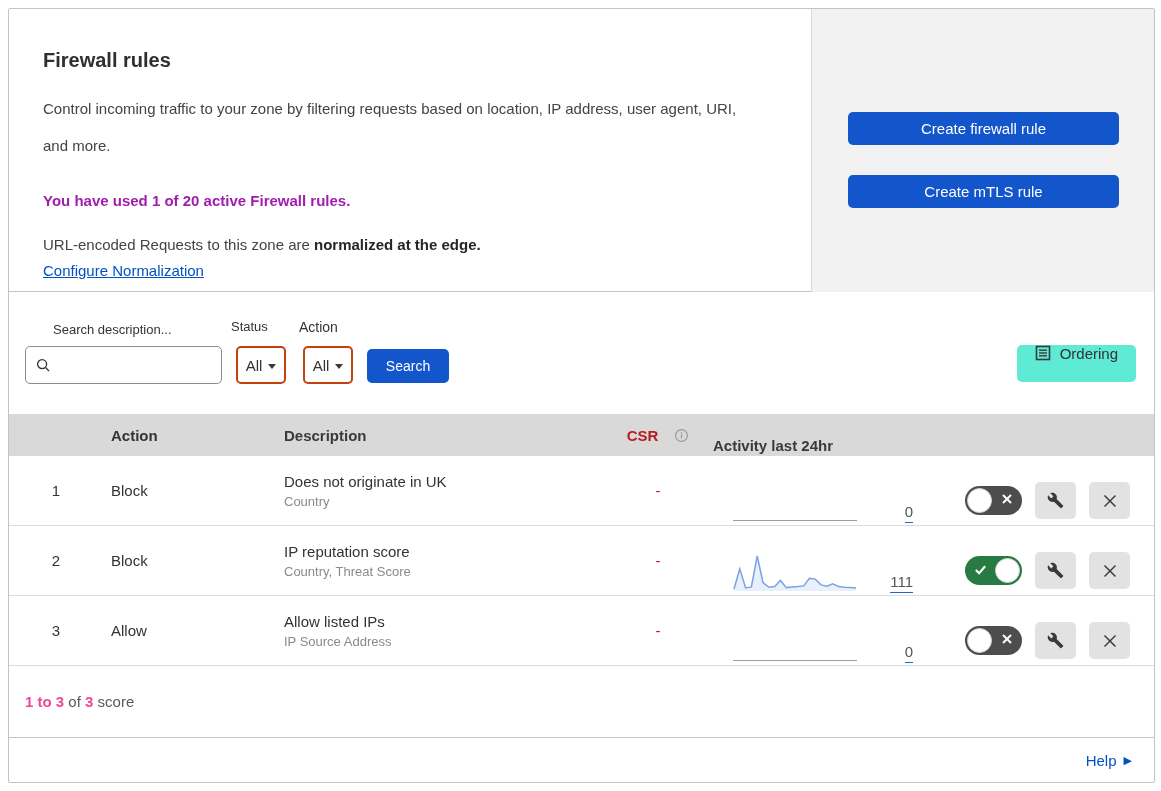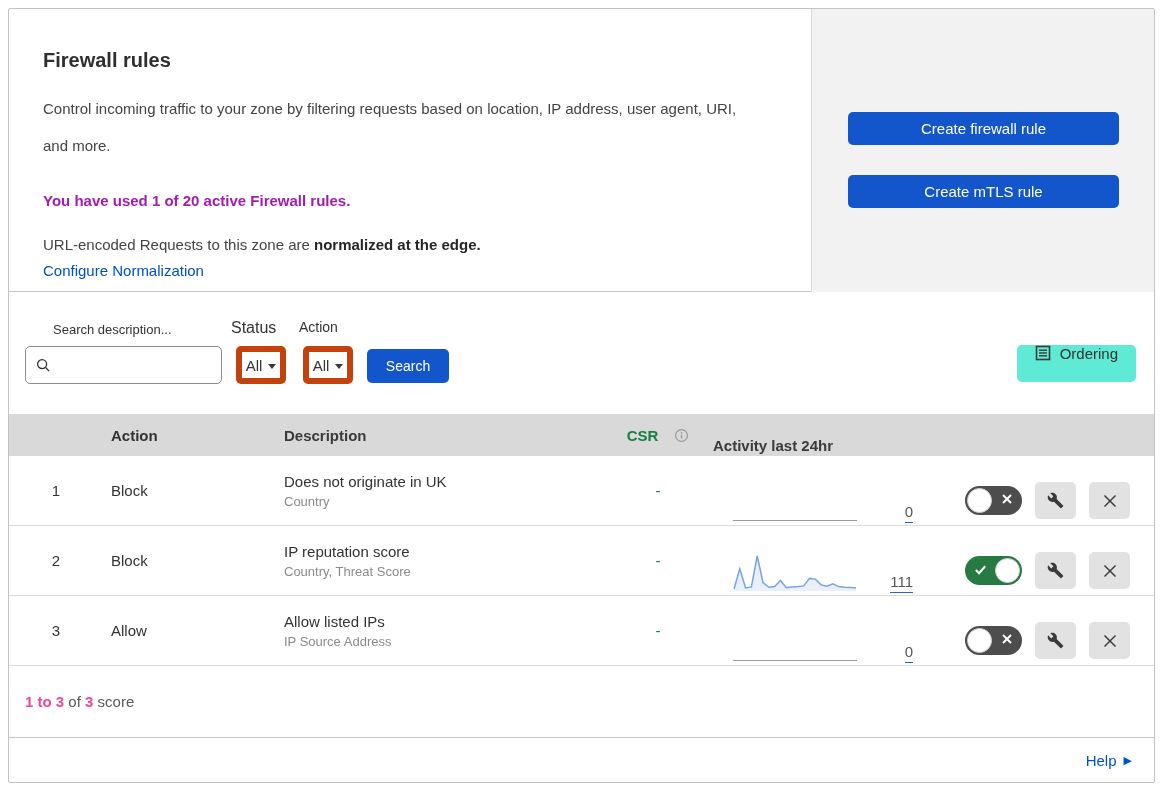--- a/index.html
+++ b/index.html
@@ -16,47 +16,47 @@
   .side-panel{position:absolute; right:0; top:0; width:343px; height:283px; background:#f2f2f2; border-left:1px solid #d9d9d9;}
   .btn-primary{display:block; position:absolute; left:36px; width:271px; height:33px; background:var(--accent);
         color:#fff; border:none; border-radius:5px; font-family:"Liberation Sans",sans-serif; font-size:15px; cursor:pointer;}
   .btn-create-fw{top:103px;} .btn-create-mtls{top:166px;}
   .intro{padding:40px 390px 0 34px;}
   .page-title{font-size:20px; font-weight:600; color:#2f2f2f; margin-bottom:18px;}
   .desc{font-size:15px; line-height:37px; color:#444; max-width:730px; margin-bottom:28px;}
   .usage{font-size:15px; font-weight:700; color:#a21caf; margin-bottom:27px;}
   .norm{font-size:15px; color:#444; margin-bottom:9px;}
   .norm strong{color:#262626;}
-  .text-link{font-size:15px; color:var(--link); cursor:pointer;}
+  .text-link{font-size:15px; color:var(--link); text-decoration:underline; cursor:pointer;}
 
   
   .filters{position:relative; height:122px;}
   .flt-label{position:absolute; font-size:13px; color:#333;}
   .lbl-search{left:16px; top:30px;margin-left:28px;}
-  .lbl-status{left:222px; top:27px; font-size:16px;}
+  .lbl-status{left:222px; top:27px; font-size:13px;}
   .lbl-action{left:290px; top:27px; font-size:14px;}
   .search-box{position:absolute; left:16px; top:54px; width:197px; height:38px; border:1px solid #8c8c8c;
         border-radius:5px; display:flex; align-items:center; padding-left:10px; background:#fff;}
   .search-box input{border:none; outline:none; width:150px; font-size:14px; margin-left:7px; font-family:inherit;}
-  .select{position:absolute; top:54px; height:38px; border:6px solid #c2410c; border-radius:5px; background:#fff;
+  .select{position:absolute; top:54px; height:38px; border:2px solid #c2410c; border-radius:5px; background:#fff;
         display:flex; align-items:center; justify-content:center; gap:6px; font-size:15px; color:#333; cursor:pointer;}
   .sel-status{left:227px; width:50px;} .sel-action{left:294px; width:50px;}
   .caret{width:0; height:0; border-left:4px solid transparent; border-right:4px solid transparent; border-top:5px solid #3a3a3a; margin-top:2px;}
   .btn-search{position:absolute; left:358px; top:57px; width:82px; height:34px; background:var(--accent); color:#fff;
         border:none; border-radius:5px; font-size:14px; font-family:inherit; cursor:pointer;}
   .btn-ordering{position:absolute; right:18px; top:53px; height:37px; padding:0 18px; background:#5eead4; color:#333;
         border:none; border-radius:5px; font-size:15px; font-family:inherit; display:flex; align-items:flex-start; gap:9px; cursor:pointer;}
 
   
   .thead{display:flex; align-items:center; height:42px; background:var(--thead-bg); font-size:15px; font-weight:600; color:#3a3a3a;}
   .trow{display:flex; align-items:center; height:70px; border-bottom:1px solid #dcdcdc; background:#fff;}
   .col-num{width:94px; text-align:center; font-size:15px; color:#333;}
   .col-action{width:173px; padding-left:8px; font-size:15px; color:#333;}
   .col-desc{width:327px; padding-left:8px;}
-  .col-csr{width:110px; text-align:center; font-size:15px; color:#15803d; display:flex; align-items:center; justify-content:center; gap:16px;}
+  .col-csr{width:110px; text-align:center; font-size:15px; color:#b91c1c; display:flex; align-items:center; justify-content:center; gap:16px;}
   .col-activity{flex:1; display:flex; align-items:center;margin-top:20px;}
   .desc-title{font-size:15px; color:#333; line-height:21px;}
   .desc-sub{font-size:13px; color:#8a8a8a; line-height:19px;}
   .activity-group{display:flex; align-items:flex-end; height:44px;}
   .spark{width:124px; height:44px; margin-left:20px; display:flex; align-items:flex-end;}
   .flatline{width:100%; border-bottom:1px solid #9e9e9e; margin-bottom:2px;}
   .count-link{width:48px; margin-left:8px; text-align:right; font-size:15px; color:#555; cursor:pointer;}
   .count-link span{border-bottom:1px solid #2b63c1; padding-bottom:2px; display:inline-block;}
   .toggle{position:relative; width:57px; height:29px; border-radius:15px; margin-left:52px; cursor:pointer; flex-shrink:0;}
   .toggle.off{background:var(--toggle-off);}

